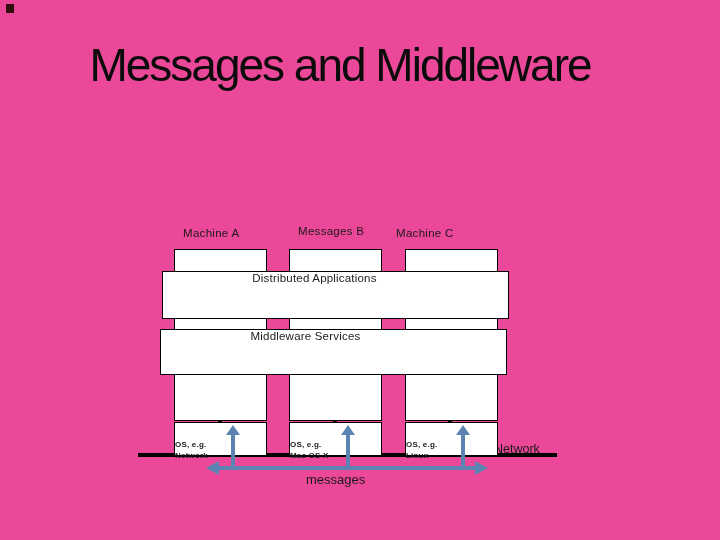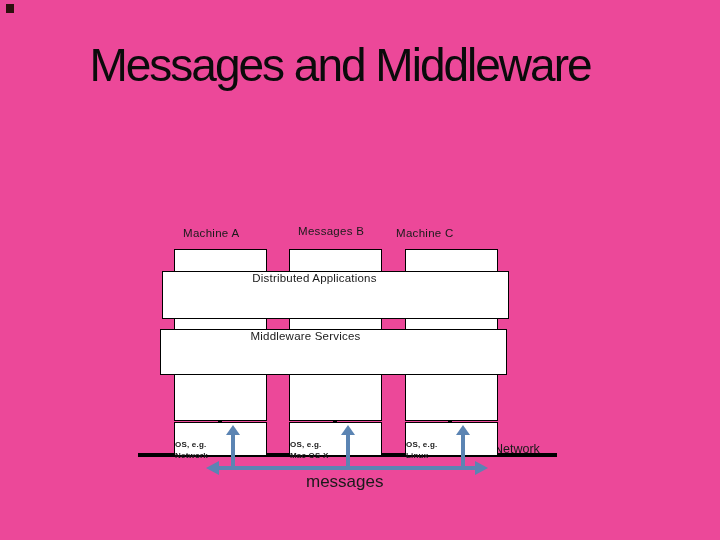--- a/index.html
+++ b/index.html
@@ -44,21 +44,21 @@
   .netlabel { position:absolute; left:494px; top:442px; font-size:12.5px; color:#1a1a1a; }
   
   .h-line { position:absolute; left:216px; top:466px; width:260px; height:4px; background:var(--accent); z-index:4; }
   .tri { position:absolute; width:0; height:0; z-index:4; }
   .tri-left  { left:206px; top:461px; border-top:7px solid transparent; border-bottom:7px solid transparent; border-right:13px solid var(--accent); }
   .tri-right { left:475px; top:461px; border-top:7px solid transparent; border-bottom:7px solid transparent; border-left:13px solid var(--accent); }
   .v-line { position:absolute; width:4px; top:434px; height:36px; background:var(--accent); z-index:4; }
   .v-a { left:231px; } .v-b { left:346px; } .v-c { left:461px; }
   .tri-up { position:absolute; top:425px; border-left:7px solid transparent; border-right:7px solid transparent; border-bottom:10px solid var(--accent); }
   .tri-up-a { left:226px; } .tri-up-b { left:341px; } .tri-up-c { left:456px; }
-  .msglabel { position:absolute; left:306px; top:472px; font-size:17px; color:#1a1a1a; }
+  .msglabel { position:absolute; left:306px; top:472px; font-size:13px; color:#1a1a1a; }
 </style>
 </head>
 <body>
 
 <div class="slide">
   <div class="corner-mark"></div>
 
   <h1 class="title">Messages and Middleware</h1>
 
   <div>

